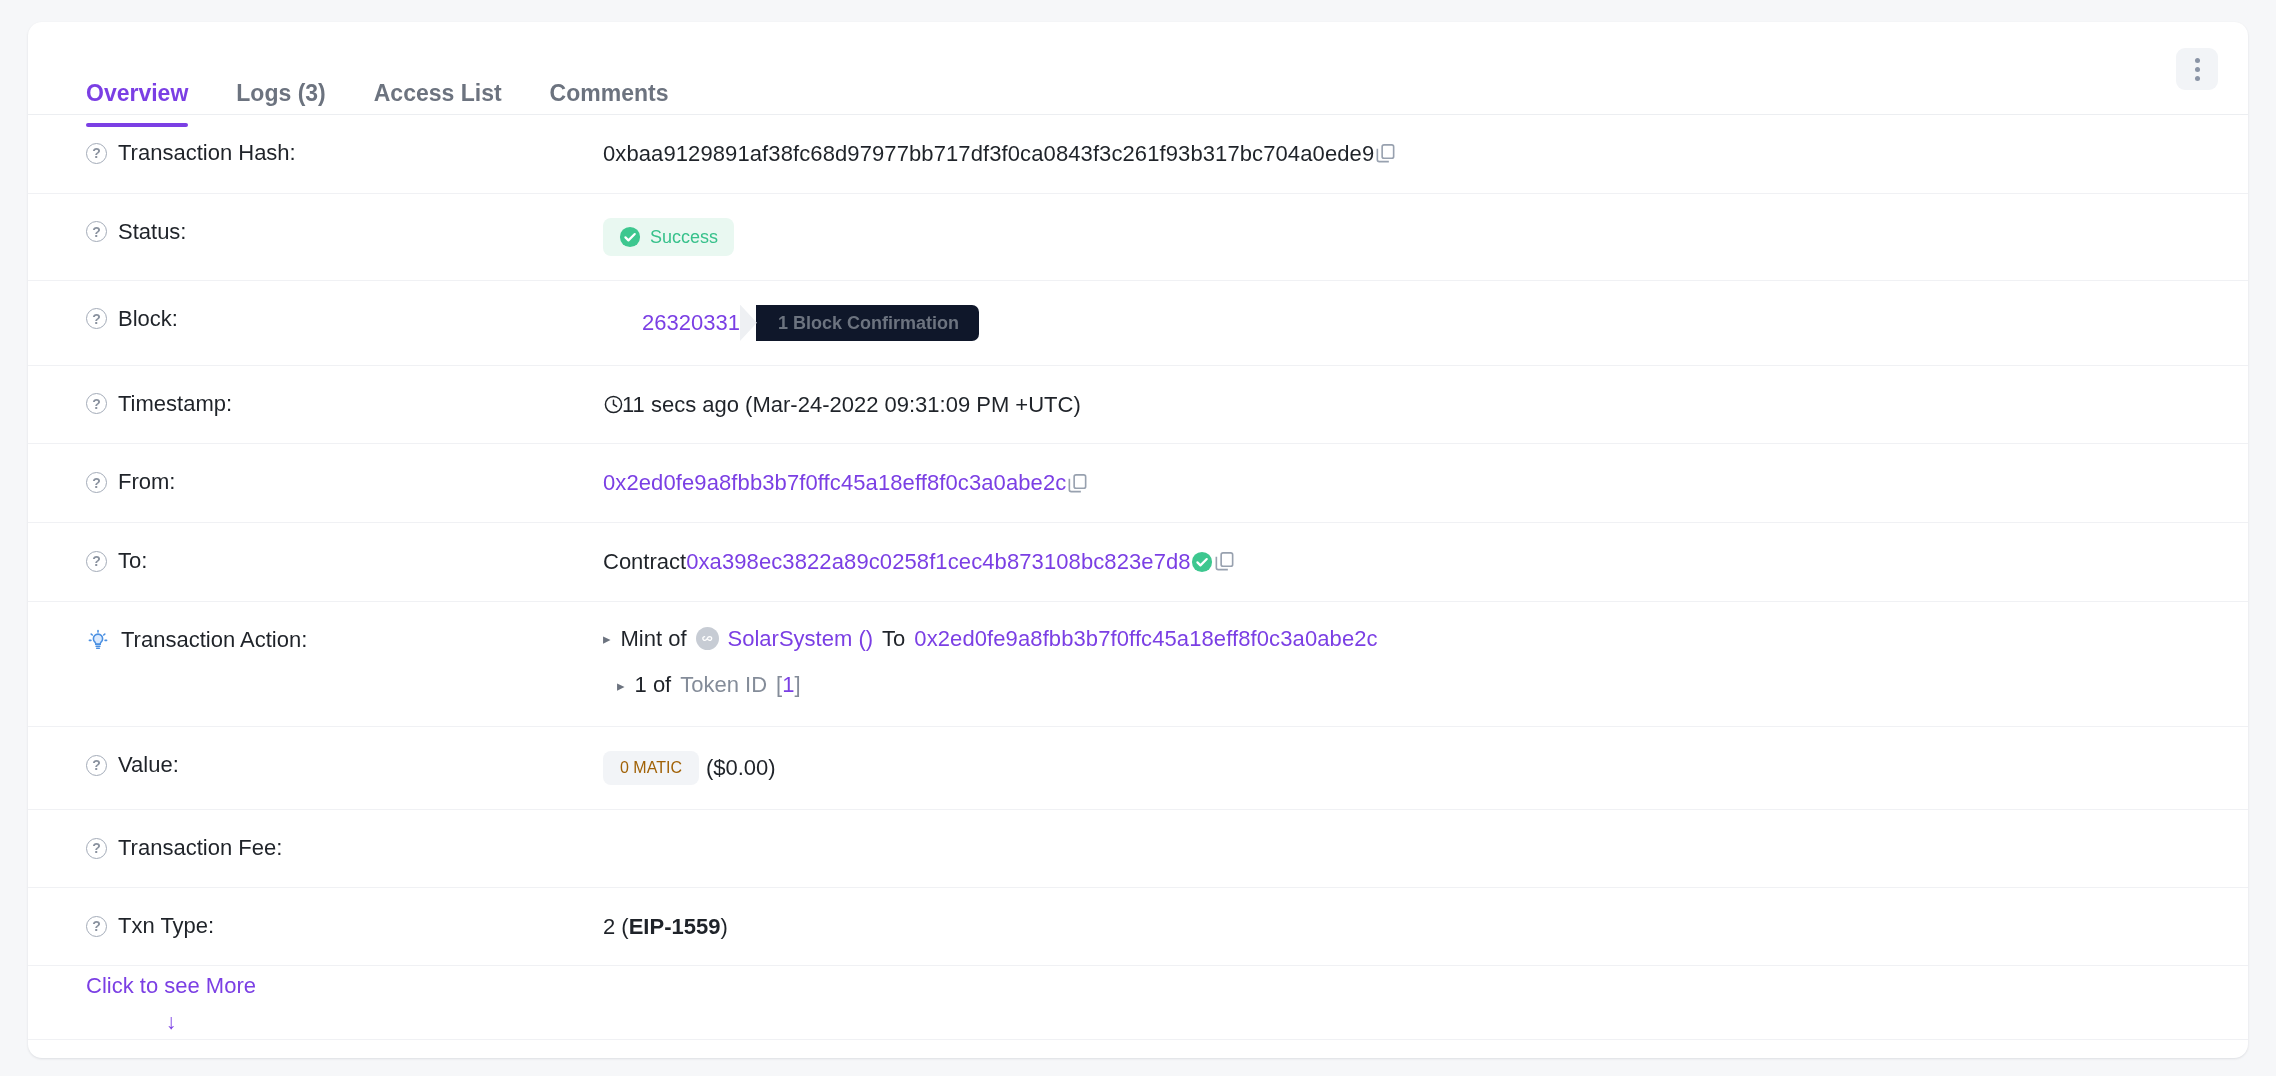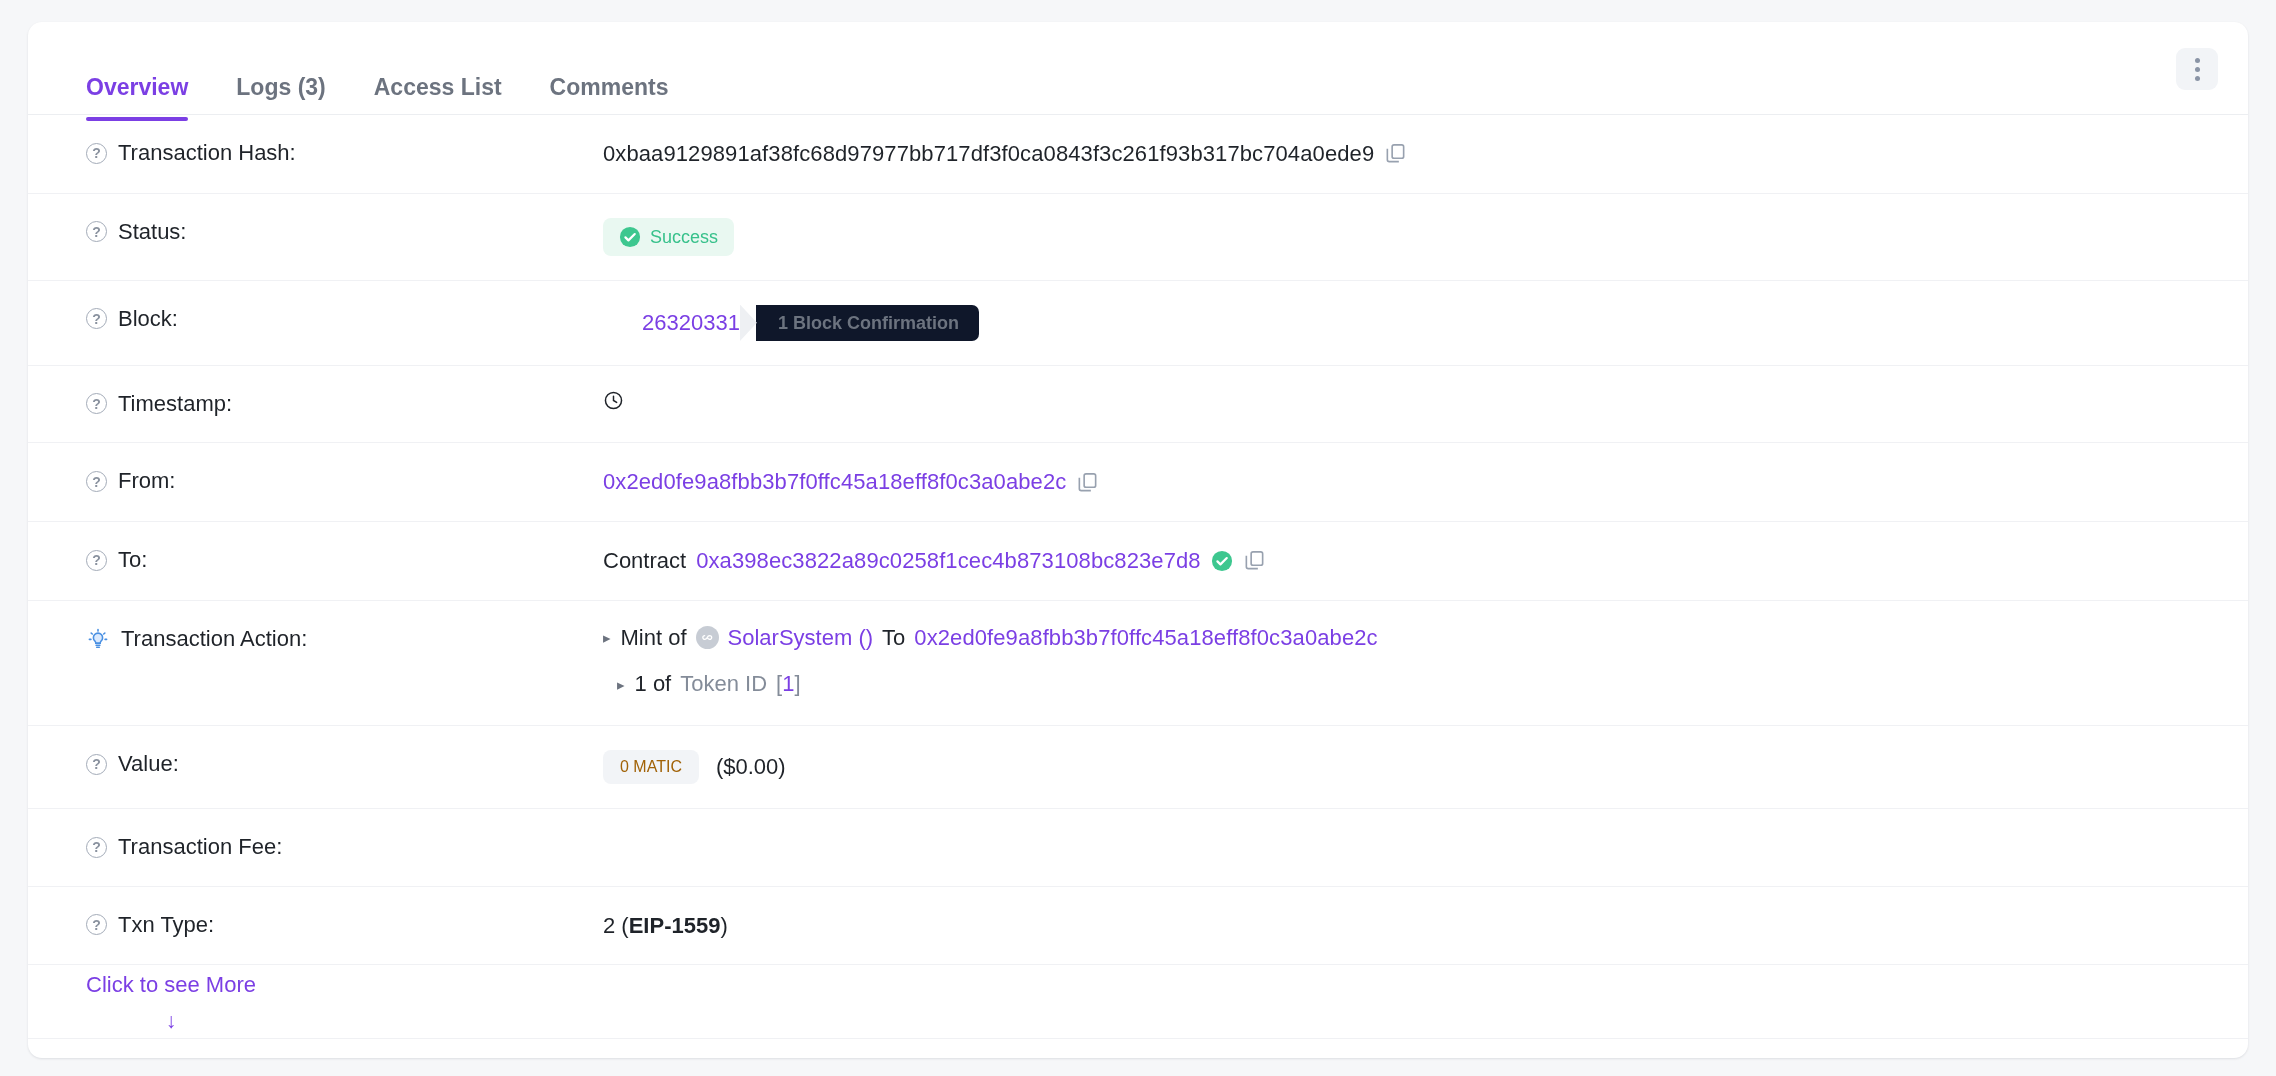--- a/index.html
+++ b/index.html
@@ -37,21 +37,21 @@
   .tabs { display: flex; align-items: flex-end; gap: 0; height: 100%; }
   .tab {
     font-size: 23px;
     color: #6c737f;
     font-weight: bold;
     padding: 0 24px 22px 24px;
     cursor: pointer;
     line-height: 1;
     white-space: nowrap;
     position: relative;
-    top: 7px;
+    top: 13px;
   }
   .tab:first-child { padding-left: 28px; }
   .tab.active { color: #7b3fe4; }
   .tab.active::after {
     content: "";
     position: absolute;
     left: 28px; right: 24px; bottom: 0;
     height: 4px;
     background: #7b3fe4;
     border-radius: 2px;
@@ -91,21 +91,20 @@
     padding: 24px 0 24px 28px;
     line-height: 1.3;
   }
   .row-value {
     flex: 1 1 auto;
     font-size: 22px;
     color: #1f2329;
     padding: 24px 0;
     display: flex;
     align-items: center;
-    gap: 10px;
     flex-wrap: wrap;
     line-height: 1.35;
   }
 
   
   .help-icon {
     width: 21px; height: 21px;
     flex: 0 0 21px;
     border-radius: 50%;
     border: 1.6px solid #a3abb8;
@@ -275,20 +274,21 @@
       <div class="row">
         <div class="row-label">
           <span class="help-icon">?</span>
           <span>Timestamp:</span>
         </div>
         <div class="row-value">
           <svg class="clock-icon" viewBox="0 0 24 24" fill="none" stroke="#1f2329" stroke-width="1.7">
             <circle cx="12" cy="12" r="9.2"></circle>
             <path d="M12 7.2V12l3.6 2.2" stroke-linecap="round"></path>
           </svg>
+          <span>11 secs ago (Mar-24-2022 09:31:09 PM +UTC)</span>
         </div>
       </div>
 
       <div class="row">
         <div class="row-label">
           <span class="help-icon">?</span>
           <span>From:</span>
         </div>
         <div class="row-value">
           <a class="link mono-addr">0x2ed0fe9a8fbb3b7f0ffc45a18eff8f0c3a0abe2c</a>

